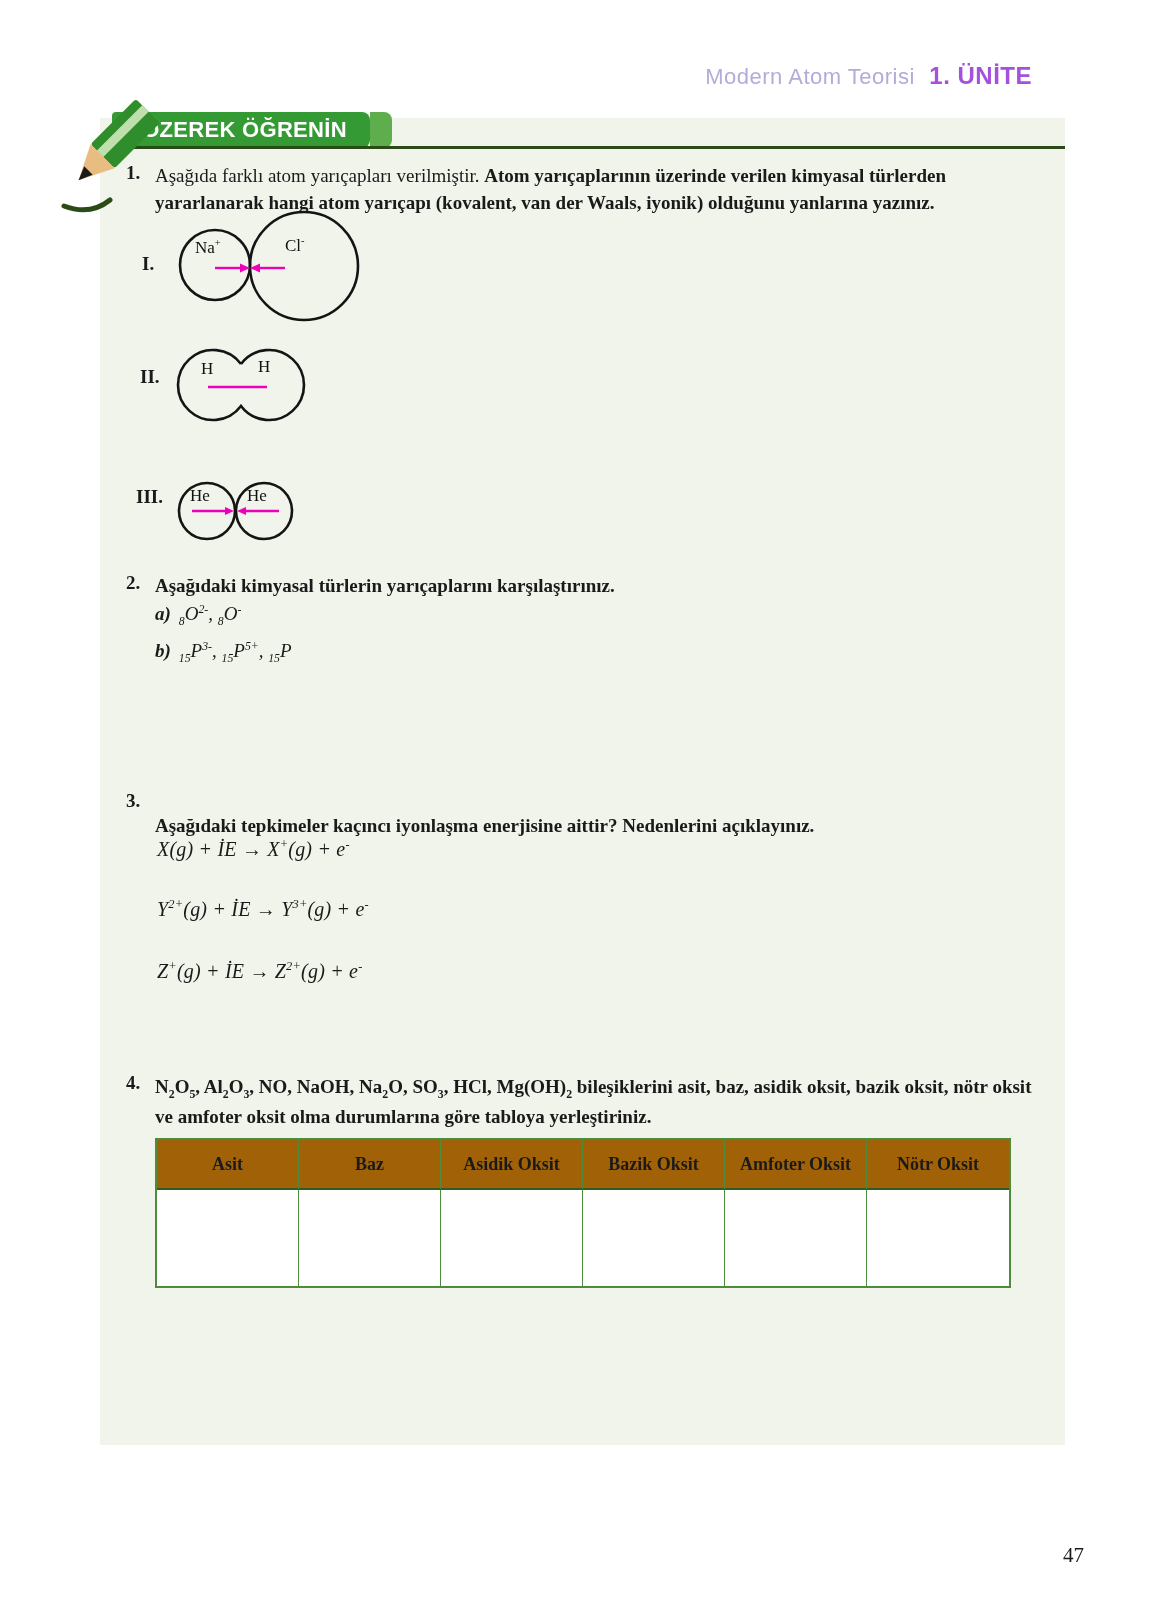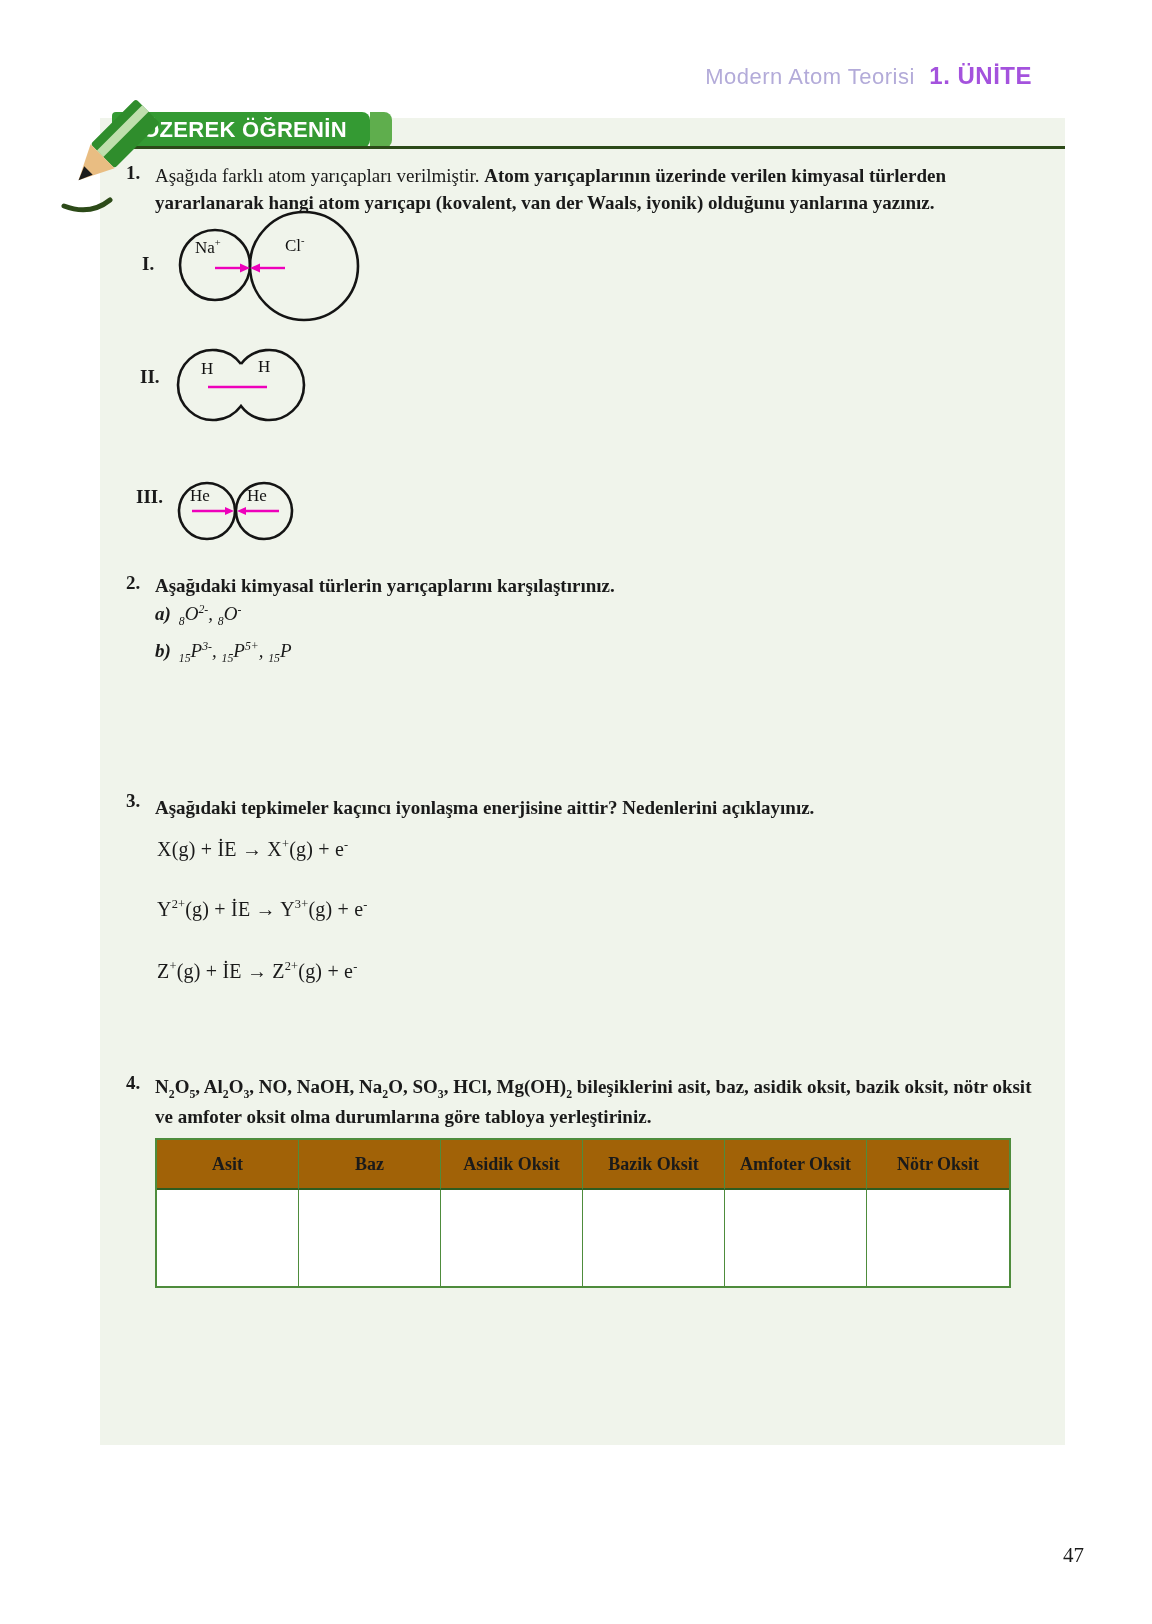--- a/index.html
+++ b/index.html
@@ -42,21 +42,21 @@
   .q-num { position:absolute; font-weight:bold; font-size:19px; }
   .q-text { position:absolute; font-size:19px; line-height:27px; }
   .bold { font-weight:bold; }
   sub { font-size:0.62em; line-height:0; }
   sup { font-size:0.62em; line-height:0; }
   .roman { position:absolute; font-weight:bold; font-size:19px; }
   .diagram { position:absolute; }
   .atom-label { position:absolute; font-size:17px; color:#111; white-space:nowrap; }
   .item-row { position:absolute; font-size:19px;font-style:italic; }
   .item-label { font-weight:bold; margin-right:8px; }
-  .reaction { position:absolute; font-size:20px; letter-spacing:0.2px; }
+  .reaction { position:absolute; font-size:20px; letter-spacing:0.2px;font-style:italic; }
   
   .oxide-table {
     position:absolute; left:155px; top:1138px; width:856px;
     display:grid; grid-template-columns:repeat(6,1fr);
     border:2px solid #4e8c3c; box-sizing:border-box; background:#ffffff;
   }
   .oxide-table .th {
     background:#a16207; height:50px; display:flex; align-items:center; justify-content:center;
     font-weight:bold; font-size:18px; border-right:1.5px solid #4e8c3c;
     border-bottom:2.5px solid #2f5c20; box-sizing:border-box;
@@ -143,21 +143,21 @@
   <div class="q-num" style="left:126px; top:572px;">2.</div>
   <div class="q-text bold" style="left:155px; top:572px; width:880px;">Aşağıdaki kimyasal türlerin yarıçaplarını karşılaştırınız.</div>
   <div class="item-row" style="left:155px; top:603px;">
     <span class="item-label">a)</span><span><sub>8</sub>O<sup>2-</sup>, <sub>8</sub>O<sup>-</sup></span>
   </div>
   <div class="item-row" style="left:155px; top:640px;">
     <span class="item-label">b)</span><span><sub>15</sub>P<sup>3-</sup>, <sub>15</sub>P<sup>5+</sup>, <sub>15</sub>P</span>
   </div>
 
   <div class="q-num" style="left:126px; top:790px;">3.</div>
-  <div class="q-text bold" style="left:155px; top:794px; width:880px;">Aşağıdaki tepkimeler kaçıncı iyonlaşma enerjisine aittir? Nedenlerini açıklayınız.</div>
+  <div class="q-text bold" style="left:155px; top:812px; width:880px;">Aşağıdaki tepkimeler kaçıncı iyonlaşma enerjisine aittir? Nedenlerini açıklayınız.</div>
   <div class="reaction" style="left:157px; top:838px;">X(g) + İE → X<sup>+</sup>(g) + e<sup>-</sup></div>
   <div class="reaction" style="left:157px; top:898px;">Y<sup>2+</sup>(g) + İE → Y<sup>3+</sup>(g) + e<sup>-</sup></div>
   <div class="reaction" style="left:157px; top:960px;">Z<sup>+</sup>(g)  + İE → Z<sup>2+</sup>(g) + e<sup>-</sup></div>
 
   <div class="q-num" style="left:126px; top:1072px;">4.</div>
   <div class="q-text bold" style="left:155px; top:1072px; width:882px; line-height:30px;">N<sub>2</sub>O<sub>5</sub>, Al<sub>2</sub>O<sub>3</sub>, NO, NaOH, Na<sub>2</sub>O, SO<sub>3</sub>, HCl, Mg(OH)<sub>2</sub> bileşiklerini asit, baz, asidik oksit, bazik oksit, nötr oksit ve amfoter oksit olma durumlarına göre tabloya yerleştiriniz.</div>
 
   <div class="oxide-table">
     <div class="th">Asit</div>
     <div class="th">Baz</div>

